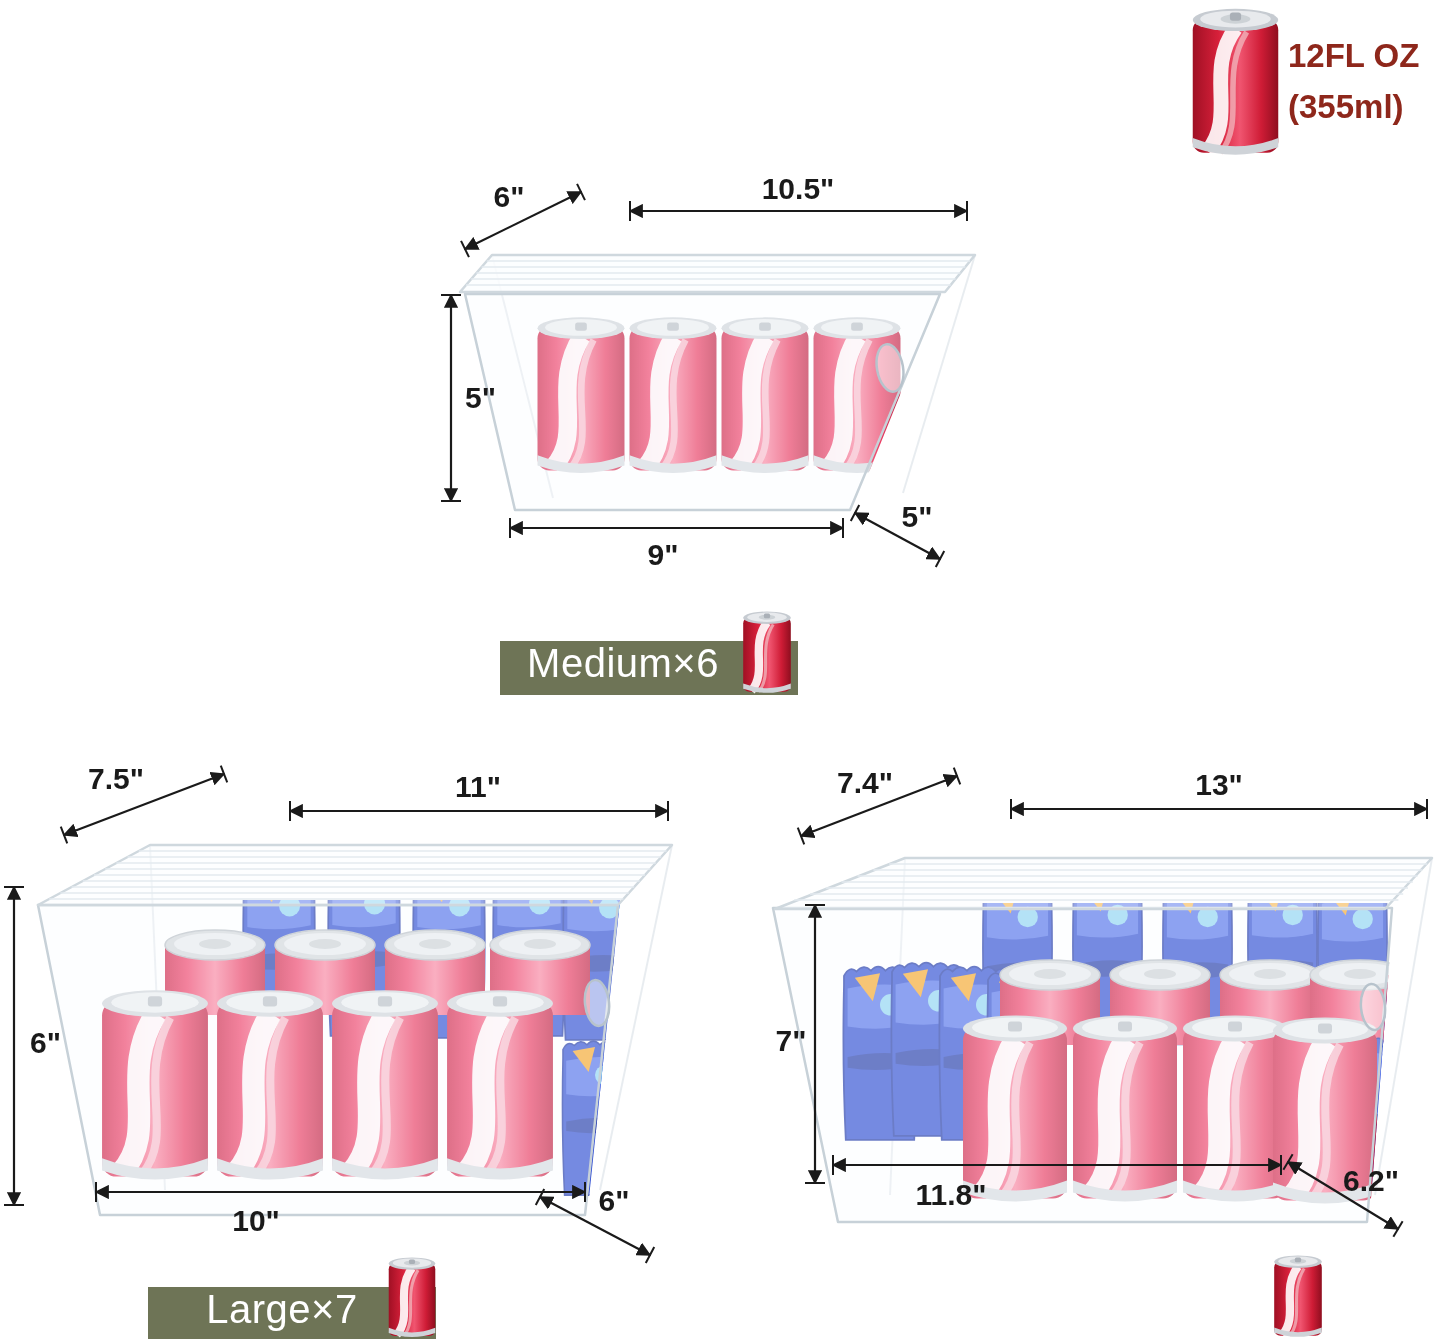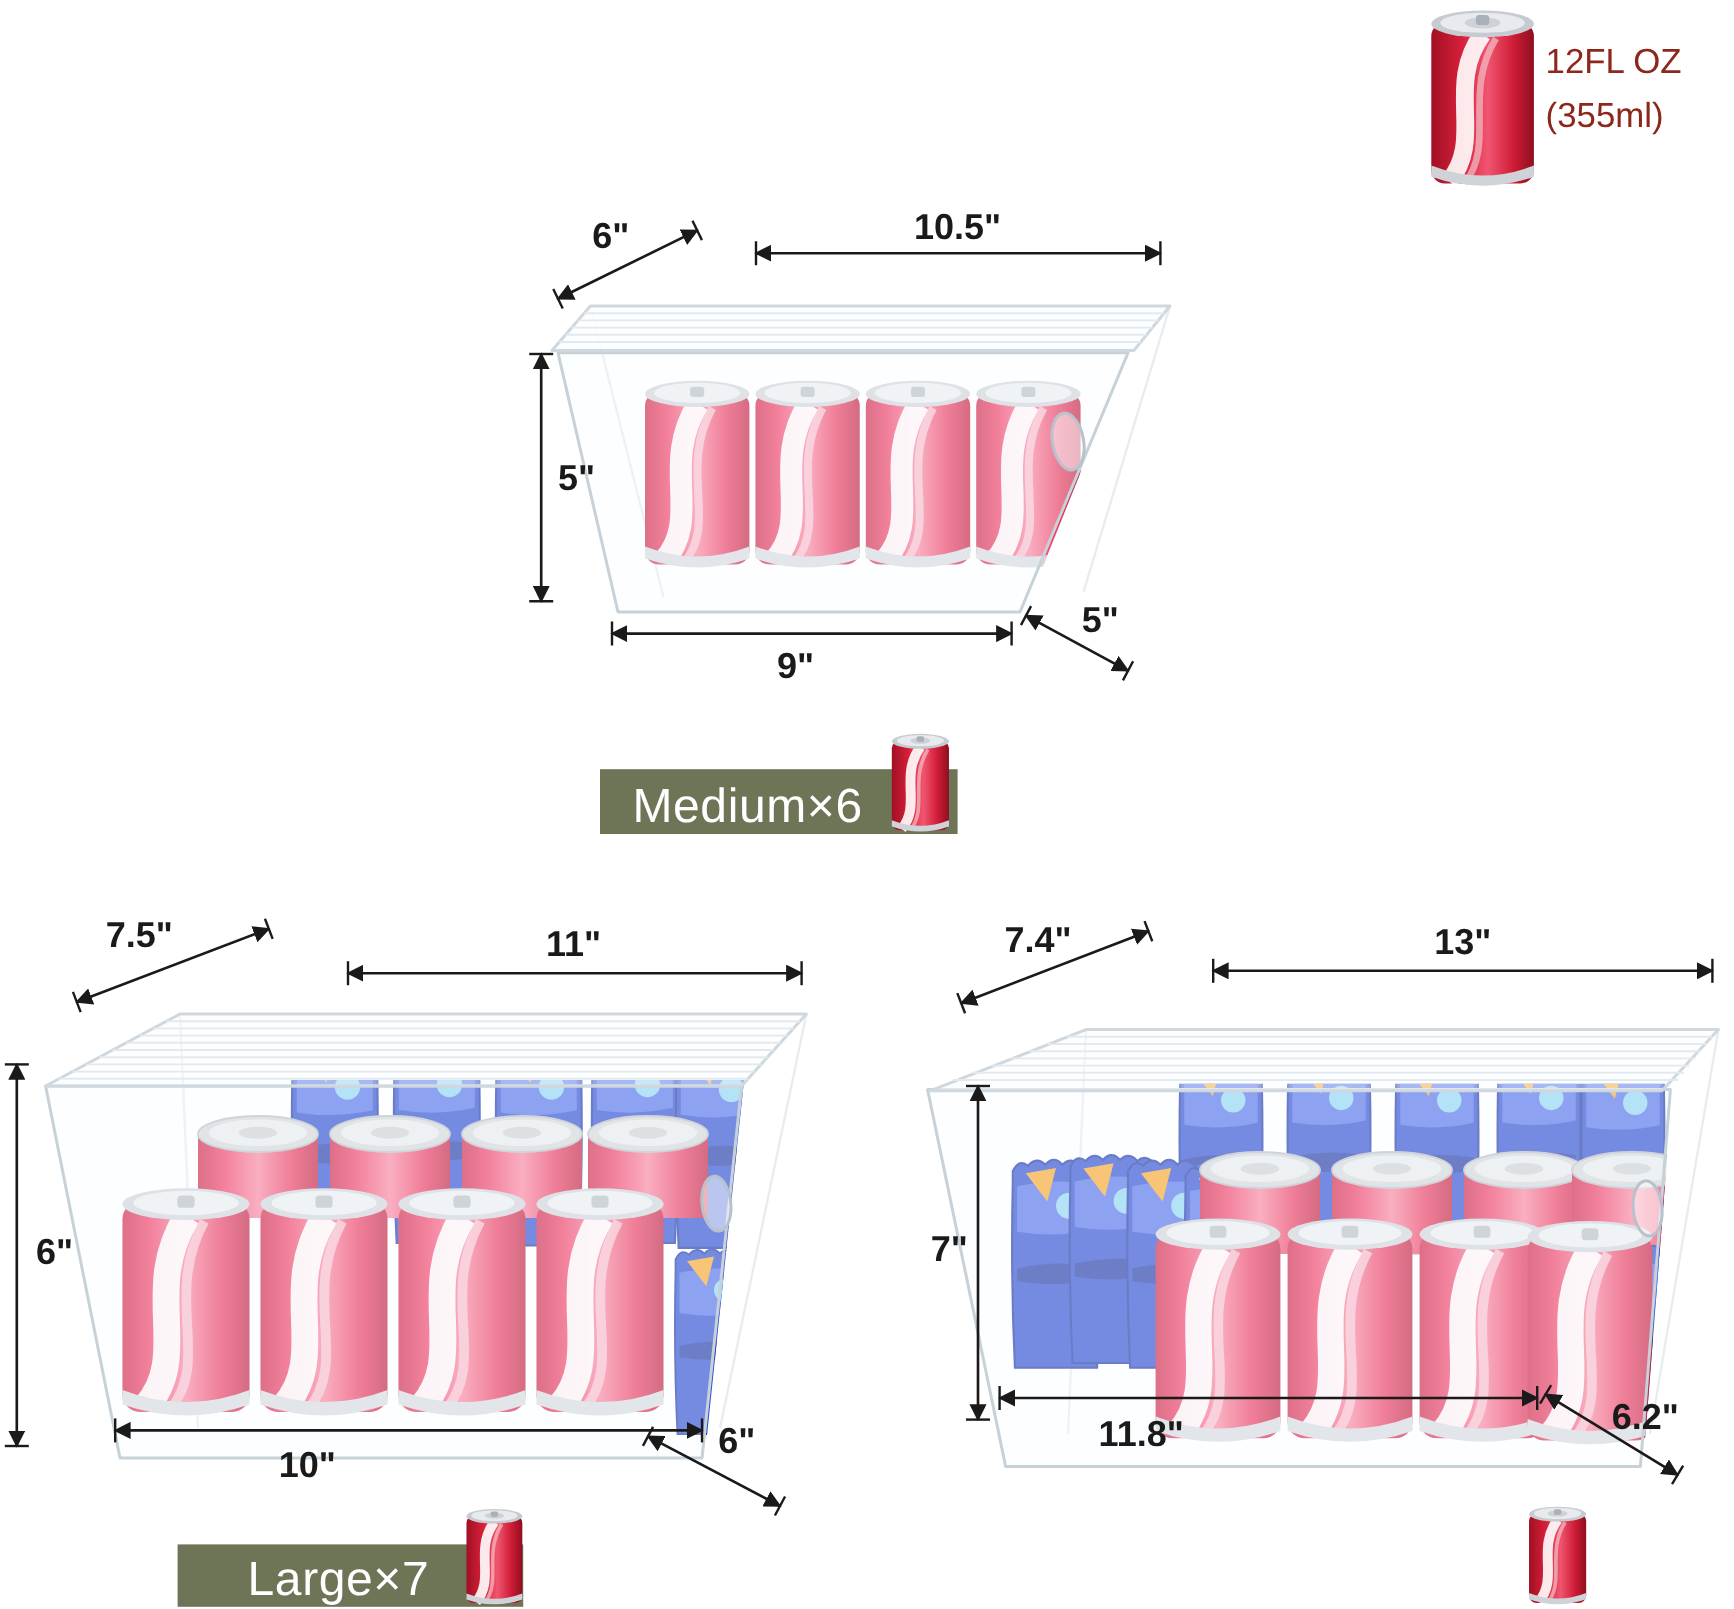--- a/index.html
+++ b/index.html
@@ -9,23 +9,23 @@
   .bin-svg{position:absolute;}
   .dim-line{stroke:#1a1a1a;stroke-width:2.2;fill:none;
             marker-start:url(#arrowhead);marker-end:url(#arrowhead);}
   .tick{stroke:#1a1a1a;stroke-width:2;}
   .dim-text{font-family:"Liberation Sans",sans-serif;font-size:30px;font-weight:600;fill:#1a1a1a;}
   .rib{stroke:#e3eaef;stroke-width:1.6;}
   .glass{fill:rgba(248,252,254,0.35);stroke:#c7d1d8;stroke-width:2.5;stroke-linejoin:round;}
   .lid{stroke:#cfd8de;stroke-width:2.5;stroke-linejoin:round;}
   .edge{stroke:#d6dee4;stroke-width:2;opacity:.55;}
   .handle{fill:rgba(255,255,255,.5);stroke:#b7c3cc;stroke-width:2.5;}
-  .badge{position:absolute;background:#6e7456;color:#ffffff;display:flex;align-items:flex-end;
+  .badge{position:absolute;background:#6e7456;color:#ffffff;display:flex;align-items:flex-start;
          justify-content:center;font-size:40px;font-weight:500;letter-spacing:.5px;}
-  .ref-text{position:absolute;color:#8e271b;font-size:29px;font-weight:400;line-height:1.55;}
+  .ref-text{position:absolute;color:#8e271b;font-size:33px;font-weight:700;line-height:1.55;}
 </style>
 </head>
 <body>
 
 <div id="canvas">
 
   <svg width="0" height="0" style="position:absolute" aria-hidden="true">
     <defs>
       <marker id="arrowhead" viewBox="0 0 10 10" refX="9" refY="5" markerWidth="6.5" markerHeight="6.5" orient="auto-start-reverse">
         <path d="M0,0 L10,5 L0,10 Z" fill="#1a1a1a"></path>

